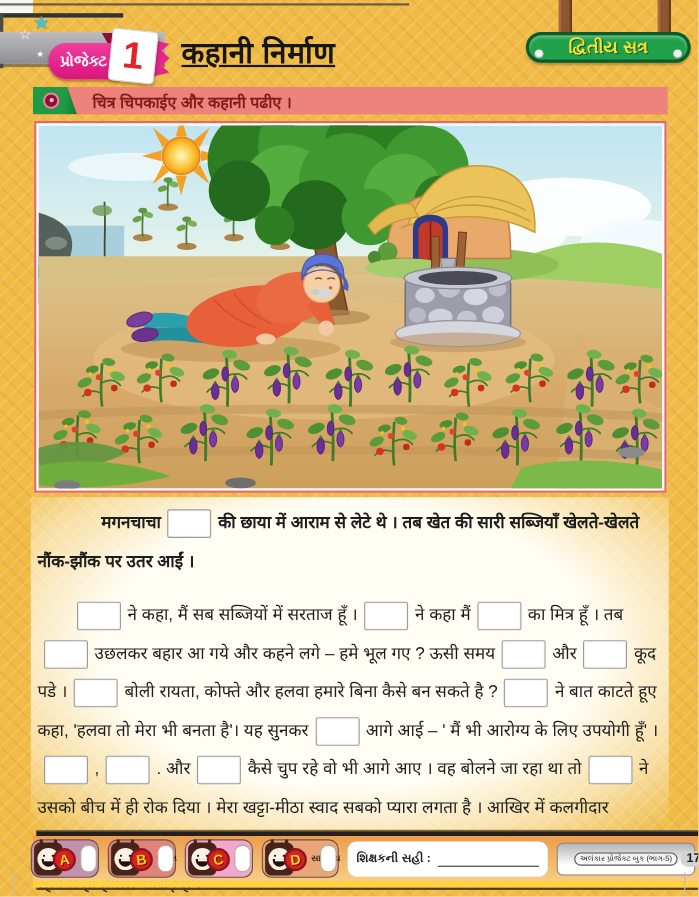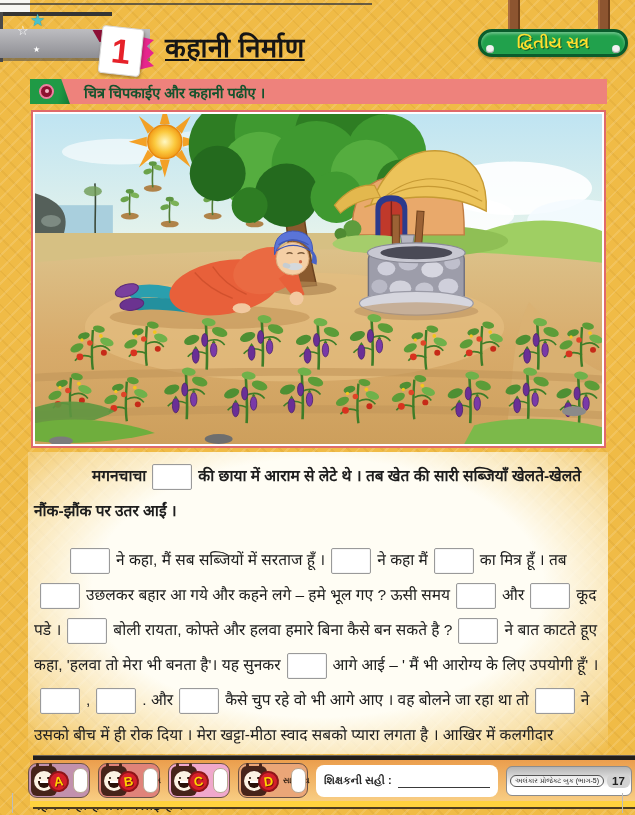--- a/index.html
+++ b/index.html
@@ -50,21 +50,21 @@
     background:#f2f2f2; box-shadow:inset 0 -1px 1px #999; }
   .bolt-l { left:5px; } .bolt-r { right:5px; }
   
   .instruction-bar { position:absolute; left:30px; top:79px; width:577px; height:25px;
     background:#ee827c; display:flex; align-items:center; }
   .instr-icon { position:relative; width:40px; height:25px; background:linear-gradient(100deg,#1f9a45 70%,#127a33 100%);
     clip-path:polygon(0 0,78% 0,100% 100%,0 100%); flex:0 0 auto; }
   .instr-eye { position:absolute; left:9px; top:5px; width:15px; height:15px; border-radius:50%;
     background:#8d1030; border:2px solid #ef7fa0; }
   .instr-eye::after { content:""; position:absolute; left:4px; top:3px; width:4px; height:4px; border-radius:50%; background:#f4b8c8; }
-  .instr-text { margin-left:14px; font-size:14.5px; font-weight:bold; color:#14532d;text-align:center; }
+  .instr-text { margin-left:14px; font-size:14.5px; font-weight:bold; color:#7f1d1d;text-align:center; }
   
   .illustration { position:absolute; left:31px; top:110px; width:575px; height:338px;
     border:2px solid #e06a6a; background:#fff; padding:2px; }
   .illustration svg { width:100%; height:100%; display:block; }
   
   .story { position:absolute; left:28px; top:452px; width:580px; height:302px;
     padding:6px 4px 0 6px; font-size:15.5px; line-height:35px; color:#1d1d1d;
     background:radial-gradient(ellipse at 50% 45%, #fffdf4 55%, rgba(255,252,240,.55) 80%, rgba(255,252,240,0) 100%); }
   .story-para { text-align:left; }
   .story-para + .story-para { margin-top:14px; }
@@ -97,21 +97,21 @@
     color:#ffd400; font-weight:bold; font-size:13px; text-shadow:1px 1px 0 #7a0e12; z-index:2; }
   .grade-label { margin-left:16px; font-size:8px; font-weight:bold; color:#2e1e12; white-space:nowrap; }
   .grade-check { position:absolute; right:1px; top:4px; width:15px; height:25px; background:#fff;
     border:1px solid #b9a893; border-radius:7px; }
   .sig-box { width:182px; height:32px; background:#fff; border-radius:8px; display:flex; align-items:center;
     padding:0 8px; gap:6px; }
   .sig-label { font-size:11px; font-weight:bold; color:#242424; white-space:nowrap; }
   .sig-line { flex:1; height:14px; border-bottom:1.3px solid #3a3a3a; }
   .book-box { width:126px; height:30px; border-radius:6px; border:1px solid #8c8c8c;
     background:linear-gradient(180deg,#b4b4b4,#ffffff 70%); display:flex; align-items:center;
-    padding:0 3px; gap:3px; }
+    padding:0 15px; gap:3px; }
   .book-pill { border:1px solid #555; border-radius:999px; padding:1px 4px; font-size:7px; color:#222;
     white-space:nowrap; background:rgba(255,255,255,.55); }
   .page-num { background:#d2d2d2; border-radius:6px; padding:1px 5px; font-size:11.5px; font-weight:bold; color:#222; }
   .bottom-strip { position:absolute; left:30px; top:801px; width:605px; height:6px; background:#ffd23e; }
   .bottom-line { position:absolute; left:33px; top:807px; width:602px; height:2px; background:#4e3d20; }
 </style>
 </head>
 <body>
 
 <div class="page">
@@ -119,20 +119,21 @@
   <div class="corner-white"></div>
   <div class="top-line"></div>
   <div class="top-line2"></div>
   <div class="left-edge"></div>
 
   <div class="gray-ribbon"></div>
   <span class="star star-teal">★</span>
   <span class="star star-outline">☆</span>
   <span class="star star-tiny">★</span>
   <div class="pink-fold"></div>
+  <div class="pink-ribbon">પ્રોજેક્ટ</div>
   <div class="pink-tail"></div>
   <div class="num-card">1</div>
   <div class="page-title">कहानी निर्माण</div>
   <div class="post post-a"></div>
   <div class="post post-b"></div>
   <div class="session-badge">
     <span class="bolt bolt-l"></span>
     <span>દ્વિતીય સત્ર</span>
     <span class="bolt bolt-r"></span>
   </div>

